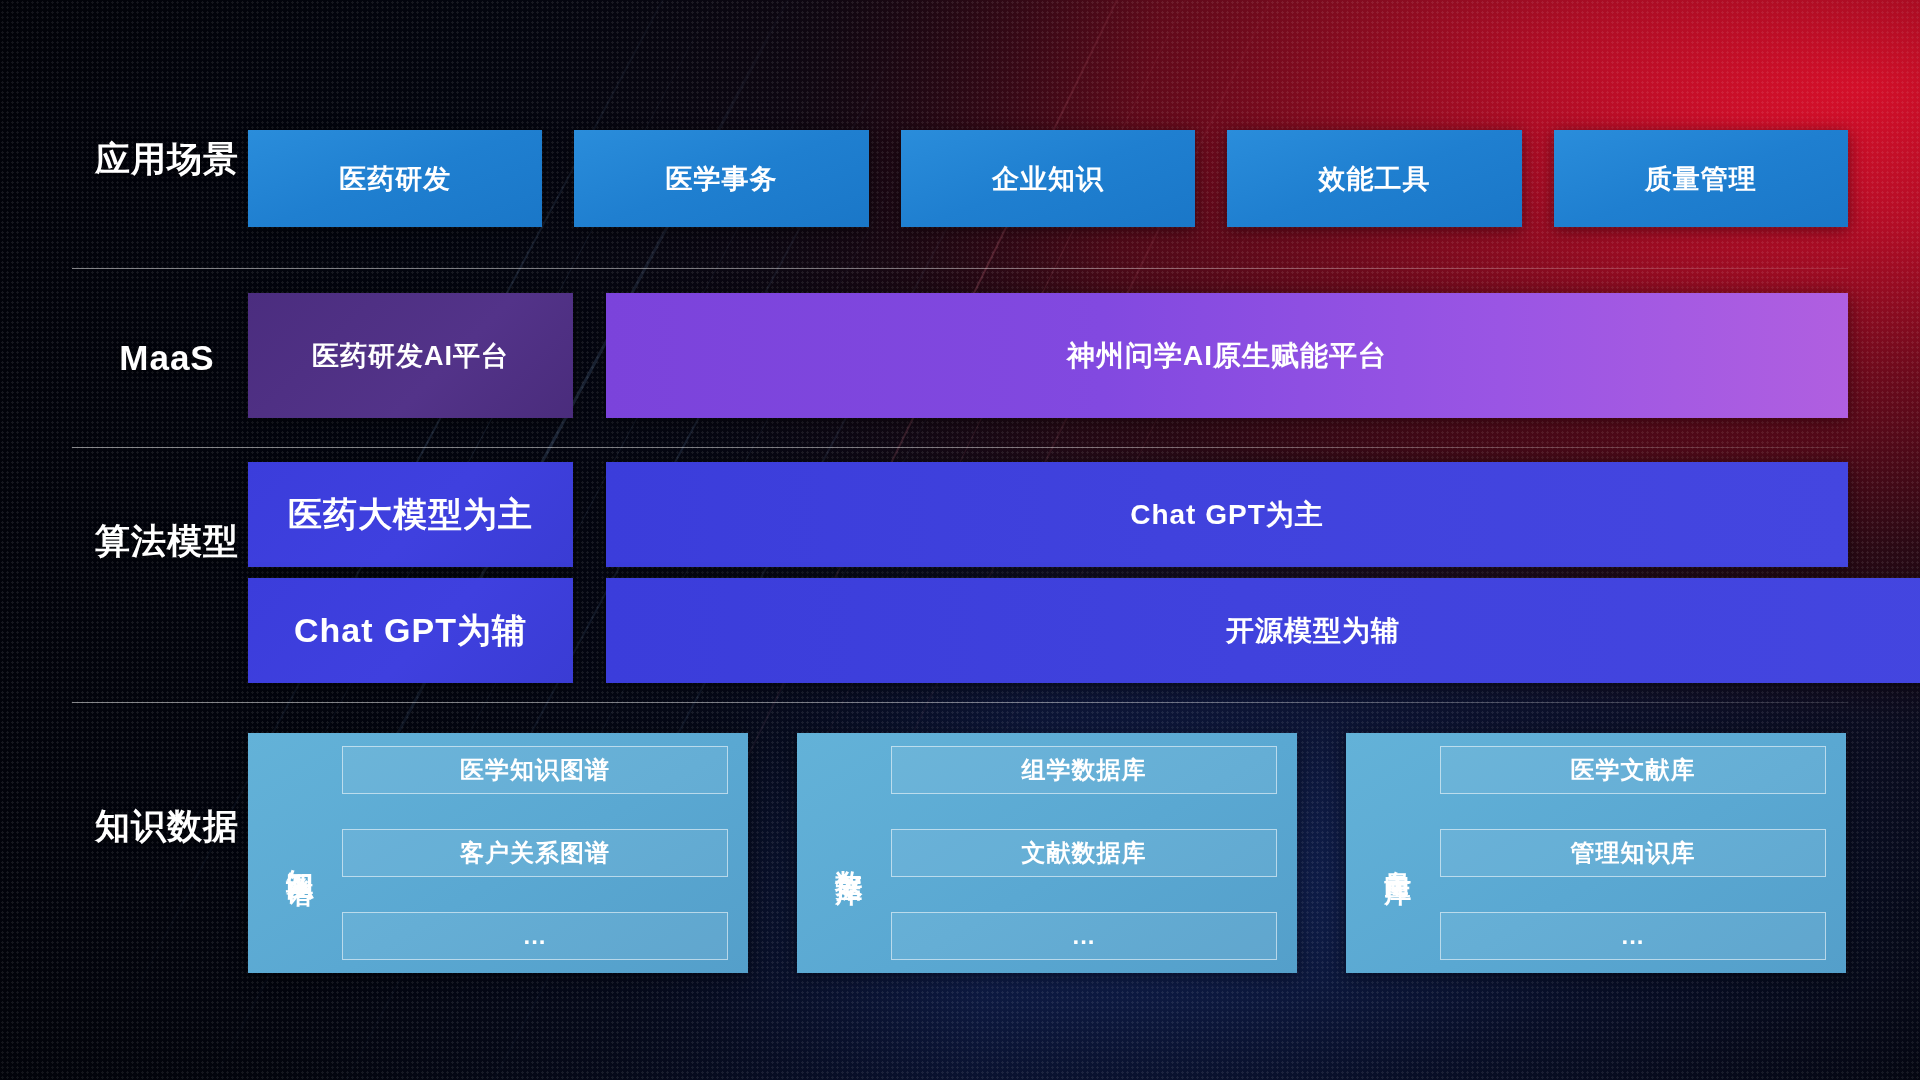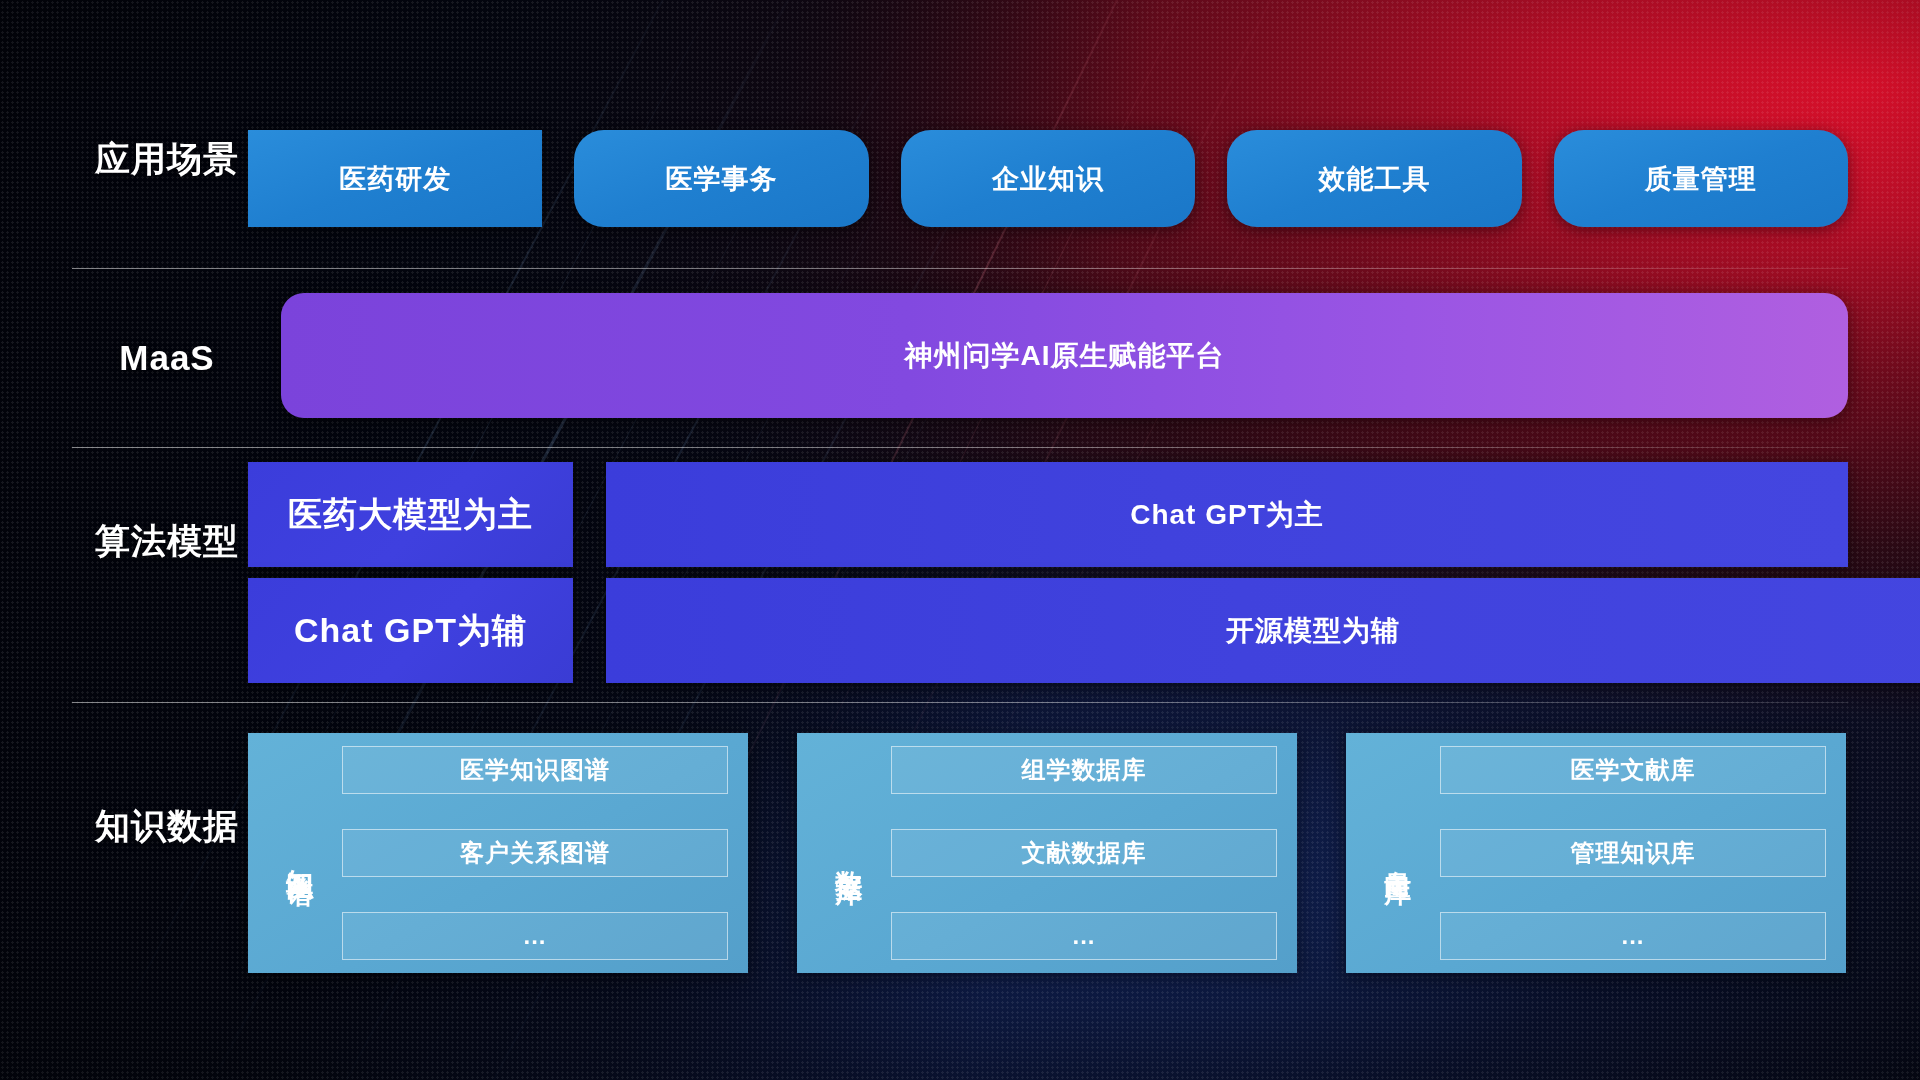--- a/index.html
+++ b/index.html
@@ -57,31 +57,31 @@
   .divider{position:absolute;left:72px;width:1776px;height:1px;
     background:linear-gradient(90deg,rgba(255,255,255,.50) 0%,rgba(255,255,255,.42) 55%,rgba(255,255,255,.10) 100%);}
 
   .row{position:absolute;display:flex;}
 
   
   .app-box{flex:1;height:97px;display:flex;align-items:center;justify-content:center;
     background:linear-gradient(160deg,#2a8ddb 0%,#1f7fd0 50%,#1a77c8 100%);
     color:#fff;font-size:27px;font-weight:bold;letter-spacing:1px;
     box-shadow:0 3px 16px rgba(0,0,0,.45);}
-  .app-box + .app-box{margin-left:32px;border-radius:30px;}
+  .app-box + .app-box{margin-left:32px;}
 
   
   .maas-left{width:325px;height:125px;display:flex;align-items:center;justify-content:center;
     background:linear-gradient(135deg,#4b2d7f 0%,#533389 60%,#4a2c7c 100%);
     color:#fff;font-size:27px;font-weight:bold;letter-spacing:1px;
     box-shadow:0 3px 16px rgba(0,0,0,.45);}
   .maas-right{flex:1;margin-left:33px;height:125px;display:flex;align-items:center;justify-content:center;
     background:linear-gradient(90deg,#7b43db 0%,#8249e0 40%,#9a55e4 72%,#b05fe0 100%);
     color:#fff;font-size:28px;font-weight:bold;letter-spacing:1px;
-    box-shadow:0 3px 18px rgba(0,0,0,.45);border-radius:23px;}
+    box-shadow:0 3px 18px rgba(0,0,0,.45);}
 
   
   .alg-left{width:325px;height:105px;display:flex;align-items:center;justify-content:center;
     background:linear-gradient(135deg,#3b3ddb 0%,#3f40df 55%,#3a3cd4 100%);
     color:#fff;font-size:34px;font-weight:bold;letter-spacing:1px;
     box-shadow:0 3px 16px rgba(0,0,0,.45);}
   .alg-right{flex:1;margin-left:33px;height:105px;display:flex;align-items:center;justify-content:center;
     background:linear-gradient(90deg,#3b3ddb 0%,#4042dd 45%,#4446e0 100%);
     color:#fff;font-size:28px;font-weight:bold;letter-spacing:1px;
     box-shadow:0 3px 16px rgba(0,0,0,.45);}
@@ -136,20 +136,21 @@
       <div class="app-box">企业知识</div>
       <div class="app-box">效能工具</div>
       <div class="app-box">质量管理</div>
     </div>
 
     <div class="divider" style="top:268px;"></div>
 
     <div class="label" style="top:337px;">MaaS</div>
 
     <div class="row" style="left:248px;top:293px;width:1600px;">
+      <div class="maas-left">医药研发AI平台</div>
       <div class="maas-right">神州问学AI原生赋能平台</div>
     </div>
 
     <div class="divider" style="top:447px;"></div>
 
     <div class="label" style="top:520px;">算法模型</div>
 
     <div class="row" style="left:248px;top:462px;width:1600px;">
       <div class="alg-left">医药大模型为主</div>
       <div class="alg-right">Chat GPT为主</div>

